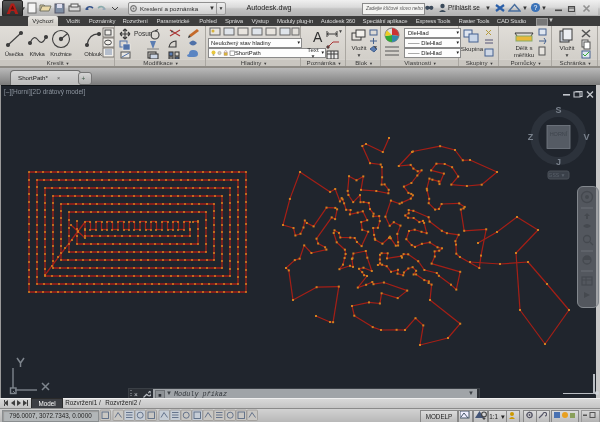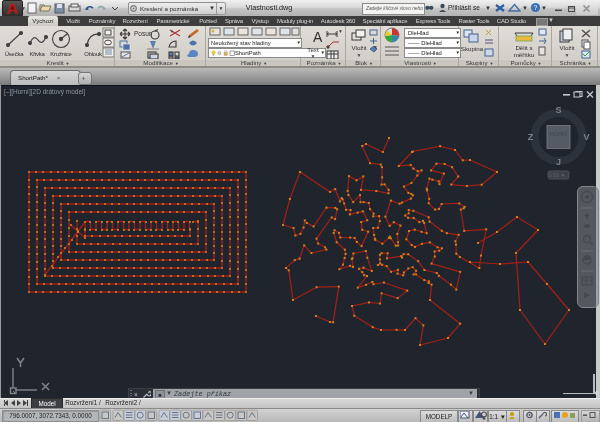--- a/index.html
+++ b/index.html
@@ -26,21 +26,21 @@
     <path d="M80 8 l-3 -3 l-0.5 3 z" fill="#9ab"></path>
     <path d="M86 5 l3 3 l3 -3" stroke="#444" fill="none"></path>
   </svg>
 <div class="abs" style="left:128px;top:2px;width:78px;height:11px;background:linear-gradient(#ececec,#cfcfcf);border:1px solid #909090;border-radius:2px;font-size:6.2px;color:#2a2a2a;line-height:11px;padding-left:11px;">Kreslení a poznámka</div>
 <svg class="abs" style="left:130px;top:4.5px" width="8" height="7">
     <circle cx="3.5" cy="3.5" r="2.8" fill="none" stroke="#777" stroke-width="1.2"></circle>
     <circle cx="3.5" cy="3.5" r="1" fill="#777"></circle>
   </svg>
 <div class="abs" style="left:209px;top:5px;font-size:6px;color:#333;">▼</div>
 <div class="abs" style="left:216px;top:2px;width:8px;height:11px;background:linear-gradient(#eee,#ccc);border:1px solid #999;border-radius:2px;font-size:5px;color:#333;text-align:center;line-height:11px;">▼</div>
-<div class="abs" style="left:200px;top:3px;width:138px;text-align:center;font-size:7.2px;color:#1c1c1c;">Vlastnosti.dwg</div>
+<div class="abs" style="left:200px;top:3px;width:138px;text-align:center;font-size:7.2px;color:#1c1c1c;">Autodesk.dwg</div>
 
 <div class="abs" style="left:362px;top:2.5px;width:58px;height:10px;background:#f3f3f1;border:1px solid #8a8a8a;font-size:4.8px;font-style:italic;color:#555;line-height:10px;padding-left:3px;overflow:hidden;white-space:nowrap;">Zadejte klíčové slovo nebo výraz</div>
 <svg class="abs" style="left:424px;top:4px" width="11" height="9">
     <circle cx="3.3" cy="3.8" r="2.1" fill="#3c4a5a"></circle>
     <circle cx="7.3" cy="3.8" r="2.1" fill="#3c4a5a"></circle>
     <rect x="3.3" y="2.6" width="4" height="2.4" fill="#3c4a5a"></rect>
   </svg>
 <svg class="abs" style="left:438px;top:3px" width="9" height="10">
     <circle cx="4.5" cy="3" r="2.2" fill="#3a4a5a"></circle>
     <path d="M1 9 q3.5 -4 7 0 z" fill="#3a4a5a"></path>
@@ -1474,21 +1474,21 @@
 <div class="abs" style="left:128px;top:388px;width:350px;height:11px;background:#2c3036;border:1px solid #3a3f45;"></div>
 <div class="abs" style="left:129px;top:389px;width:23px;height:9px;background:#2c3036;"></div>
 <div class="abs" style="left:130px;top:390px;width:1.5px;height:7px;background:repeating-linear-gradient(#6a6e74 0,#6a6e74 1px,#2c3036 1px,#2c3036 2.5px);"></div>
 <div class="abs" style="left:134px;top:389.5px;color:#c8ccd2;font-size:6.5px;line-height:9px;">×</div>
 <svg class="abs" style="left:142px;top:389.5px" width="9" height="9">
     <path d="M1.5 7.5 L5 4 M5 4 a2.2 2.2 0 1 0 2.5 -2.5 l-1 1.8" stroke="#b8bcc2" stroke-width="1.2" fill="none"></path>
   </svg>
 <div class="abs" style="left:153px;top:388.5px;width:324px;height:10px;background:#a0a4a8;"></div>
 <div class="abs" style="left:155px;top:389.5px;width:8px;height:8px;background:#8e9296;border:1px solid #6e7276;font-size:5.5px;color:#2b2e33;text-align:center;line-height:8px;">■</div>
 <div class="abs" style="left:166px;top:390px;font-size:6px;color:#3c4045;">▼</div>
-<div class="abs" style="left:174px;top:389.5px;font-size:6.8px;font-style:italic;color:#33373c;font-family:'Liberation Mono',monospace;">Zadejte příkaz</div>
+<div class="abs" style="left:174px;top:389.5px;font-size:6.8px;font-style:italic;color:#33373c;font-family:'Liberation Mono',monospace;">Moduly příkaz</div>
 <div class="abs" style="left:468px;top:390px;font-size:6px;color:#3c4045;">▼</div>
 <div class="abs" style="left:593px;top:374px;width:1.5px;height:19px;background:#b9bdc3;"></div>
 <div class="abs" style="left:563px;top:392.5px;width:34px;height:1.5px;background:#b9bdc3;"></div>
 <div class="abs" style="left:595px;top:390.5px;width:4px;height:4px;border-radius:3px;background:#d2d6da;"></div>
 
 <div class="abs" style="left:0;top:398px;width:600px;height:10px;background:linear-gradient(#d8d8d8,#c2c2c2);border-top:1px solid #efefef;border-bottom:1px solid #9a9a9a;"></div>
 <svg class="abs" style="left:3px;top:399px" width="26" height="8">
 <g fill="#3f3f3f">
       <path d="M1 4 l4 -3 v6 z M1 1 v6 h1 v-6 z"></path>
       <path d="M8 4 l4 -3 v6 z"></path>

